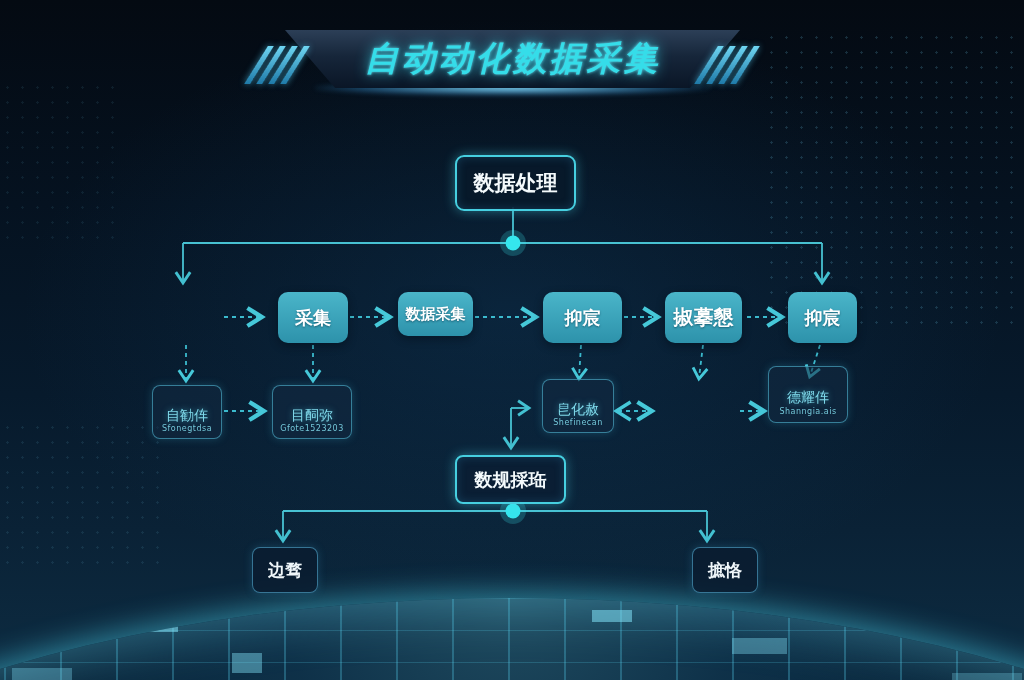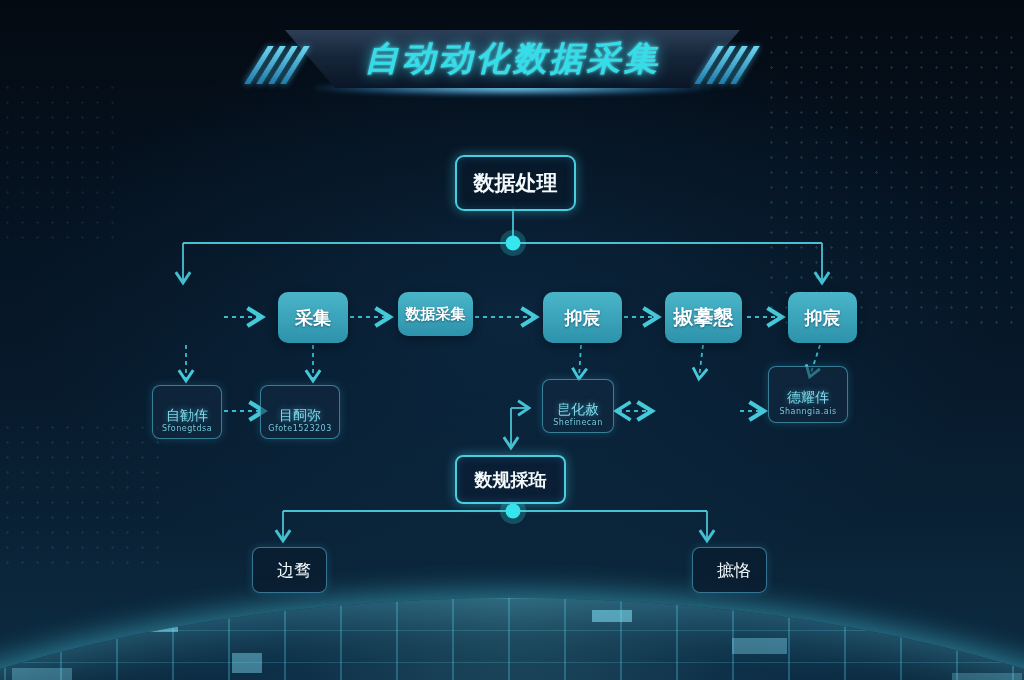--- a/index.html
+++ b/index.html
@@ -68,21 +68,21 @@
     text-shadow:0 1px 2px rgba(0,45,65,.55);
   }
   .ghost{
     background:rgba(18,42,66,.55);border:1.5px solid rgba(90,200,230,.55);border-radius:8px;
     color:#7fd9ea;box-shadow:0 0 8px rgba(60,180,210,.25);
   }
   .ghost .main{font-size:14px;font-weight:normal;line-height:1.25;text-shadow:0 0 6px rgba(80,210,235,.6);margin-top:16px;}
   .ghost .sub{font-size:8px;letter-spacing:.5px;opacity:.9;}
   .dark{
     background:rgba(10,28,48,.82);border:1.5px solid rgba(85,175,215,.6);border-radius:8px;
-    color:#f0f7fa;font-weight:normal;box-shadow:0 0 8px rgba(50,140,180,.3);padding-left:9px;
+    color:#f0f7fa;font-weight:bold;box-shadow:0 0 8px rgba(50,140,180,.3);
   }
 </style>
 </head>
 <body>
 
 <div class="stage">
 
   <div class="dots tr"></div>
   <div class="dots tl"></div>
   <div class="dots bl"></div>
@@ -180,21 +180,21 @@
     <span>掓摹懇</span>
   </div>
   <div class="node teal" style="left:788px;top:292px;width:69px;height:51px;font-size:18px;">
     <span>抑宸</span>
   </div>
 
   <div class="node ghost" style="left:152px;top:385px;width:68px;height:52px;">
     <span class="main">自勧伡</span>
     <span class="sub">Sfonegtdsa</span>
   </div>
-  <div class="node ghost" style="left:260px;top:385px;width:78px;height:52px;">
+  <div class="node ghost" style="left:272px;top:385px;width:78px;height:52px;">
     <span class="main">目䣳弥</span>
     <span class="sub">Gfote1523203</span>
   </div>
   <div class="node ghost" style="left:542px;top:379px;width:70px;height:52px;">
     <span class="main">皀化赦</span>
     <span class="sub">Shefinecan</span>
   </div>
   <div class="node ghost" style="left:768px;top:366px;width:78px;height:55px;">
     <span class="main">德耀伡</span>
     <span class="sub">Shanngia.ais</span>

